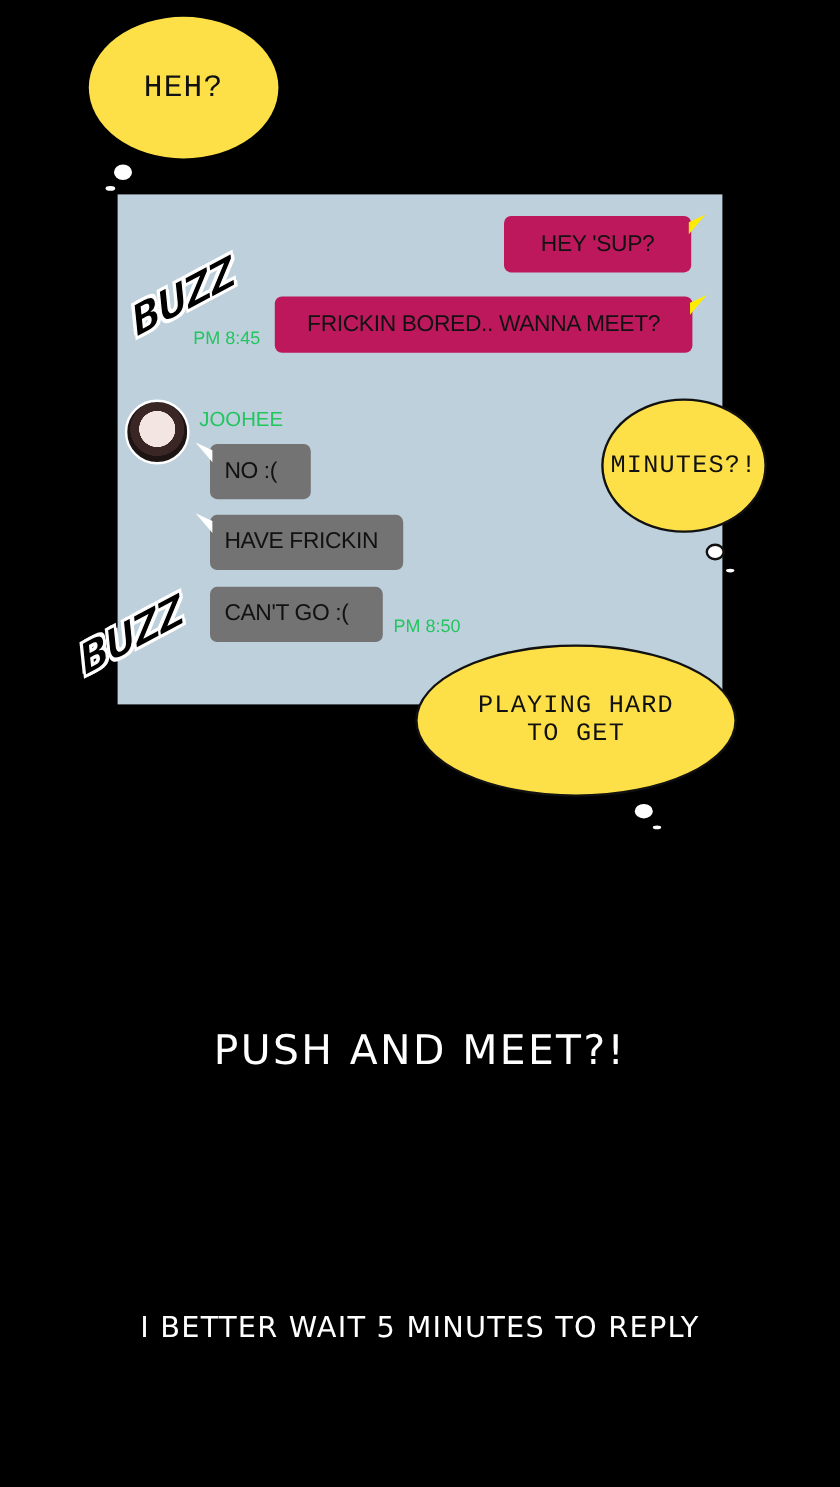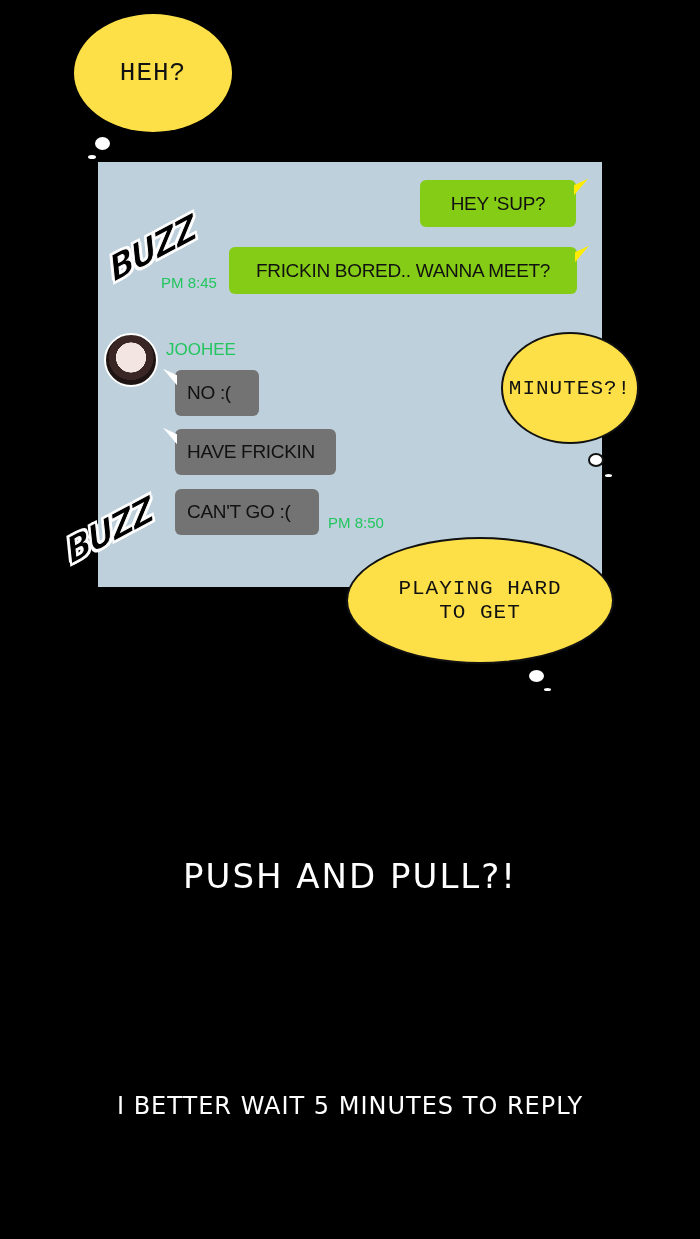--- a/index.html
+++ b/index.html
@@ -5,21 +5,21 @@
   html, body { margin:0; padding:0; }
   body { width:700px; height:1239px; background:#000; position:relative; overflow:hidden; font-family:"DejaVu Sans", sans-serif; }
   .abs { position:absolute; }
   .comic { font-family:"DejaVu Sans", sans-serif; letter-spacing:1px; }
   .thought { background:#fde047; border-radius:50%; display:flex; align-items:center; justify-content:center; text-align:center; color:#111;font-family:Liberation Mono, monospace; }
   .thought.outlined { border:2px solid #111; box-sizing:border-box; }
   .puff { background:#fff; border-radius:50%; }
   .puff.outlined { border:2px solid #111; box-sizing:border-box; }
   .panel { left:98px; top:162px; width:504px; height:425px; background:#bdd0dc; }
   .bubble { border-radius:6px; font-size:19px; color:#111; display:flex; align-items:center; padding:0 12px; box-sizing:border-box; font-family:"Liberation Sans", sans-serif; letter-spacing:-0.3px; }
-  .yellow { background:#84cc16; }
+  .yellow { background:#be185d; }
   .white { background:#737373; }
   .tail-right { position:absolute; right:-12px; top:2px; width:0; height:0; border-left:14px solid #ffec00; border-top:0 solid transparent; border-bottom:10px solid transparent; transform:skewY(-25deg); }
   .tail-left { position:absolute; left:-12px; top:2px; width:0; height:0; border-right:14px solid #fff; border-bottom:10px solid transparent; transform:skewY(25deg); }
   .time { font-size:15px; color:#22c55e; font-family:Liberation Sans, sans-serif; }
   .buzz { font-family:"DejaVu Sans", sans-serif; font-weight:bold; font-style:italic; font-size:34px; color:#000; -webkit-text-stroke:1px #fff; text-shadow: 2px 2px 0 #fff, -2px -2px 0 #fff, 2px -2px 0 #fff, -2px 2px 0 #fff; transform:rotate(-28deg) skewX(-12deg); letter-spacing:-2px; }
   .avatar { border-radius:50%; background:radial-gradient(circle at 50% 45%, #f3e6e2 0 40%, #3a2624 41% 60%, #1e1414 61%); border:2px solid #fff; box-sizing:border-box; }
   .narration { color:#fff; text-align:center; width:700px; left:0; }
 </style>
 </head>
 <body>
@@ -65,14 +65,14 @@
 </div>
 <div class="abs puff outlined" style="left:588px; top:453px; width:16px; height:14px;"></div>
 <div class="abs puff" style="left:605px; top:474px; width:7px; height:3px;"></div>
 
 <div class="abs thought outlined comic" style="left:346px; top:537px; width:268px; height:127px; font-size:21px; line-height:24px; padding:0 50px; box-sizing:border-box;">
   <span>PLAYING HARD TO GET</span>
 </div>
 <div class="abs puff" style="left:529px; top:670px; width:15px; height:12px;"></div>
 <div class="abs puff" style="left:544px; top:688px; width:7px; height:3px;"></div>
 
-<div class="abs narration comic" style="top:856px; font-size:34px; letter-spacing:2px;">PUSH AND PULL?!</div>
+<div class="abs narration comic" style="top:856px; font-size:34px; letter-spacing:2px;">PUSH AND MEET?!</div>
 <div class="abs narration comic" style="top:1092px; font-size:24px; letter-spacing:1px;">I BETTER WAIT 5 MINUTES TO REPLY</div>
 
 </body></html>

